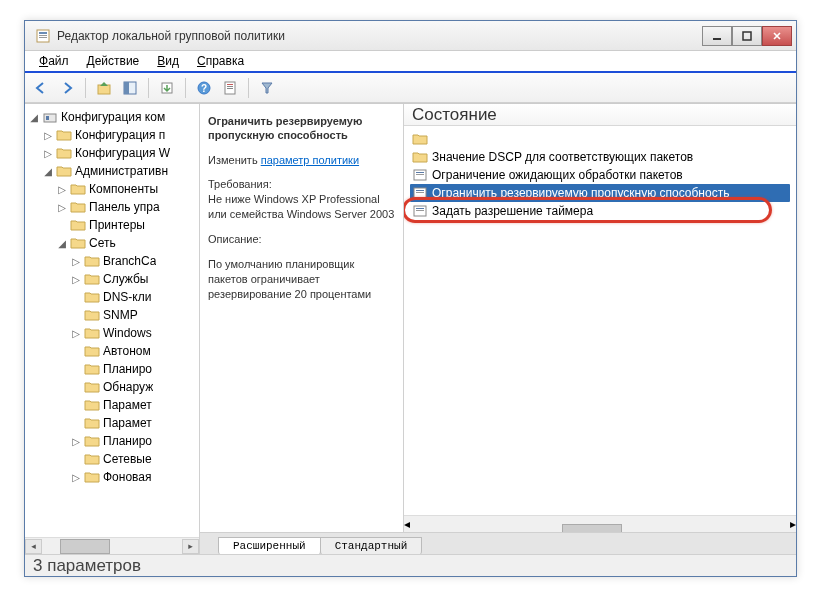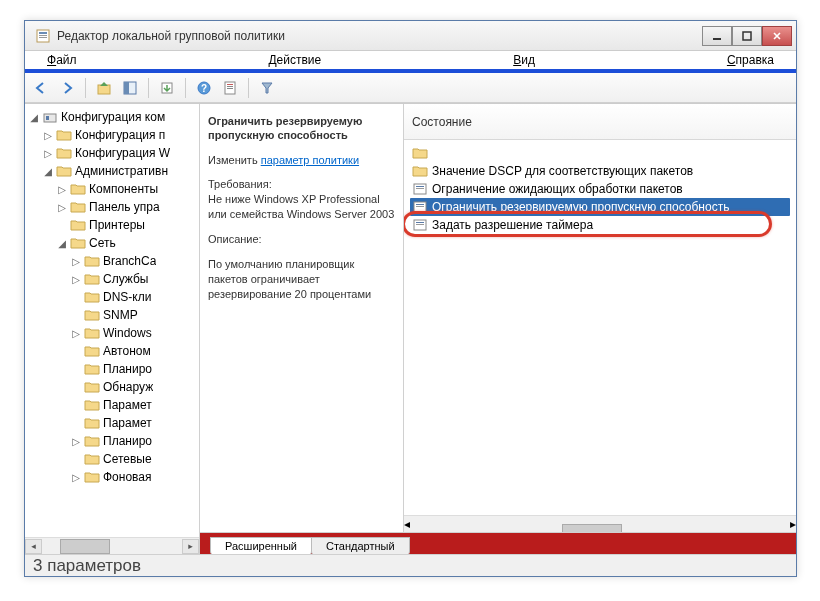--- a/index.html
+++ b/index.html
@@ -4,21 +4,21 @@
 <style>
 * { box-sizing: border-box; margin: 0; padding: 0; }
 body { font-family: "Segoe UI", Tahoma, sans-serif; font-size: 12px; background: #fff; width: 820px; height: 601px; overflow: hidden; position: relative; }
 .window { position: absolute; left: 24px; top: 20px; width: 773px; height: 557px; border: 1px solid #5a7ba8; background: #fff; display: flex; flex-direction: column; box-shadow: 0 0 8px rgba(0,0,0,0.15); }
 .titlebar { height: 30px; background: linear-gradient(to bottom, #f8f8f8, #e8e8e8); border-bottom: 1px solid #ccc; display: flex; align-items: center; padding: 0 4px; justify-content: space-between; }
 .titlebar .app-icon { width: 16px; height: 16px; margin: 0 6px; }
 .titlebar .title { flex: 1; color: #333; font-size: 12px; }
 .win-controls { display: flex; gap: 0; }
 .win-btn { width: 30px; height: 20px; border: 1px solid #8a8a8a; background: linear-gradient(to bottom,#f5f5f5,#ddd); display: flex; align-items: center; justify-content: center; font-size: 10px; cursor: pointer; }
 .win-btn.close { background: linear-gradient(to bottom,#e9908c,#c75050); color: #fff; border-color: #a04040; }
-.menubar { height: 22px; display: flex; align-items: center; padding: 0 14px; gap: 2px; border-bottom: 4px solid #1d4ed8; justify-content: space-between; }
+.menubar { height: 22px; display: flex; align-items: center; padding: 0 6px; gap: 2px; border-bottom: 2px solid #1d4ed8; }
 .menubar span { padding: 2px 8px; cursor: pointer; }
 .menubar span u { text-decoration: underline; }
 .toolbar { height: 30px; border-bottom: 1px solid #d0d0d0; display: flex; align-items: center; padding: 0 4px; gap: 2px; background: linear-gradient(to bottom,#fcfcfc,#f0f0f0); }
 .tool-btn { width: 24px; height: 24px; display: flex; align-items: center; justify-content: center; border: 1px solid transparent; cursor: pointer; }
 .tool-sep { width: 1px; height: 20px; background: #ccc; margin: 0 4px; }
 .content { flex: 1; display: flex; border-top: 1px solid #ccc; overflow: hidden; }
 .tree-pane { width: 175px; border-right: 1px solid #d0d0d0; overflow: hidden; position: relative; display: flex; flex-direction: column; }
 .tree { flex: 1; overflow: hidden; padding: 4px 2px; white-space: nowrap; }
 .tree-item { display: flex; align-items: center; height: 18px; gap: 3px; cursor: pointer; padding-right: 2px; }
 .tree-item .expander { width: 10px; text-align: center; color: #666; font-size: 10px; }
@@ -28,28 +28,28 @@
 .hscroll .thumb { height: 15px; width: 50px; background: #cdcdcd; border: 1px solid #aaa; margin-left: 18px; }
 .hscroll .arrow { width: 17px; height: 15px; background: #e8e8e8; border: 1px solid #ccc; display: flex; align-items: center; justify-content: center; font-size: 9px; color: #555; }
 .detail-pane { flex: 1; display: flex; flex-direction: column; overflow: hidden; }
 .detail-hdr { height: 30px; background: linear-gradient(to bottom,#6a8cb5,#4a6e99); color: #fff; display: flex; align-items: center; padding: 0 8px; gap: 6px; border-bottom: 1px solid #3a5a80; }
 .detail-body { flex: 1; display: flex; overflow: hidden; }
 .desc-col { width: 204px; border-right: 1px solid #d0d0d0; padding: 10px 8px; font-size: 11px; color: #333; overflow: hidden; }
 .desc-col .d-title { font-weight: bold; margin-bottom: 10px; line-height: 1.3; }
 .desc-col .d-link { color: #0066cc; text-decoration: underline; cursor: pointer; }
 .desc-col p { margin-bottom: 10px; line-height: 1.35; }
 .list-col { flex: 1; display: flex; flex-direction: column; overflow: hidden; }
-.list-header { height: 36px; border-bottom: 1px solid #d8d8d8; display: flex; align-items: center; padding: 0 8px; background: linear-gradient(to bottom,#fff,#f4f4f4); font-size: 12px; color: #333; }
+.list-header { height: 22px; border-bottom: 1px solid #d8d8d8; display: flex; align-items: center; padding: 0 8px; background: linear-gradient(to bottom,#fff,#f4f4f4); font-size: 17px; color: #333; }
 .list-rows { flex: 1; padding: 4px 6px; position: relative; }
 .list-row { height: 18px; display: flex; align-items: center; gap: 4px; padding: 0 2px; cursor: pointer; white-space: nowrap; }
 .list-row .row-icon { width: 16px; height: 14px; flex-shrink: 0; }
 .list-row.selected { background: #2f6db3; color: #fff; border-radius: 1px; }
 .highlight-ring { position: absolute; border: 3px solid #d93a2b; border-radius: 14px; pointer-events: none; box-shadow: 0 0 3px rgba(217,58,43,0.4); }
 .list-hscroll { height: 17px; background: #f0f0f0; border-top: 1px solid #ddd; display: flex; align-items: center; }
-.tabs { height: 22px; display: flex; align-items: flex-end; padding-left: 10px; border-top: 1px solid #d0d0d0; background: #b91c1c; }
+.tabs { height: 22px; display: flex; align-items: flex-end; padding-left: 18px; border-top: 1px solid #d0d0d0; background: #e5e5e5; font-family: Liberation Mono, monospace; }
 .tab { padding: 2px 14px 3px; border: 1px solid #bbb; border-bottom: none; background: #fff; font-size: 11px; cursor: pointer; margin-right: -1px; border-radius: 0 0 4px 4px; transform: translateY(1px); }
 .tab.inactive { background: #eee; }
 .statusbar { height: 22px; border-top: 1px solid #d0d0d0; background: #f0f0f0; display: flex; align-items: center; padding: 0 8px; font-size: 17px; color: #444; }
 svg { display: block; }
 </style>
 </head>
 <body>
 
 <div class="window">
   <div class="titlebar">

